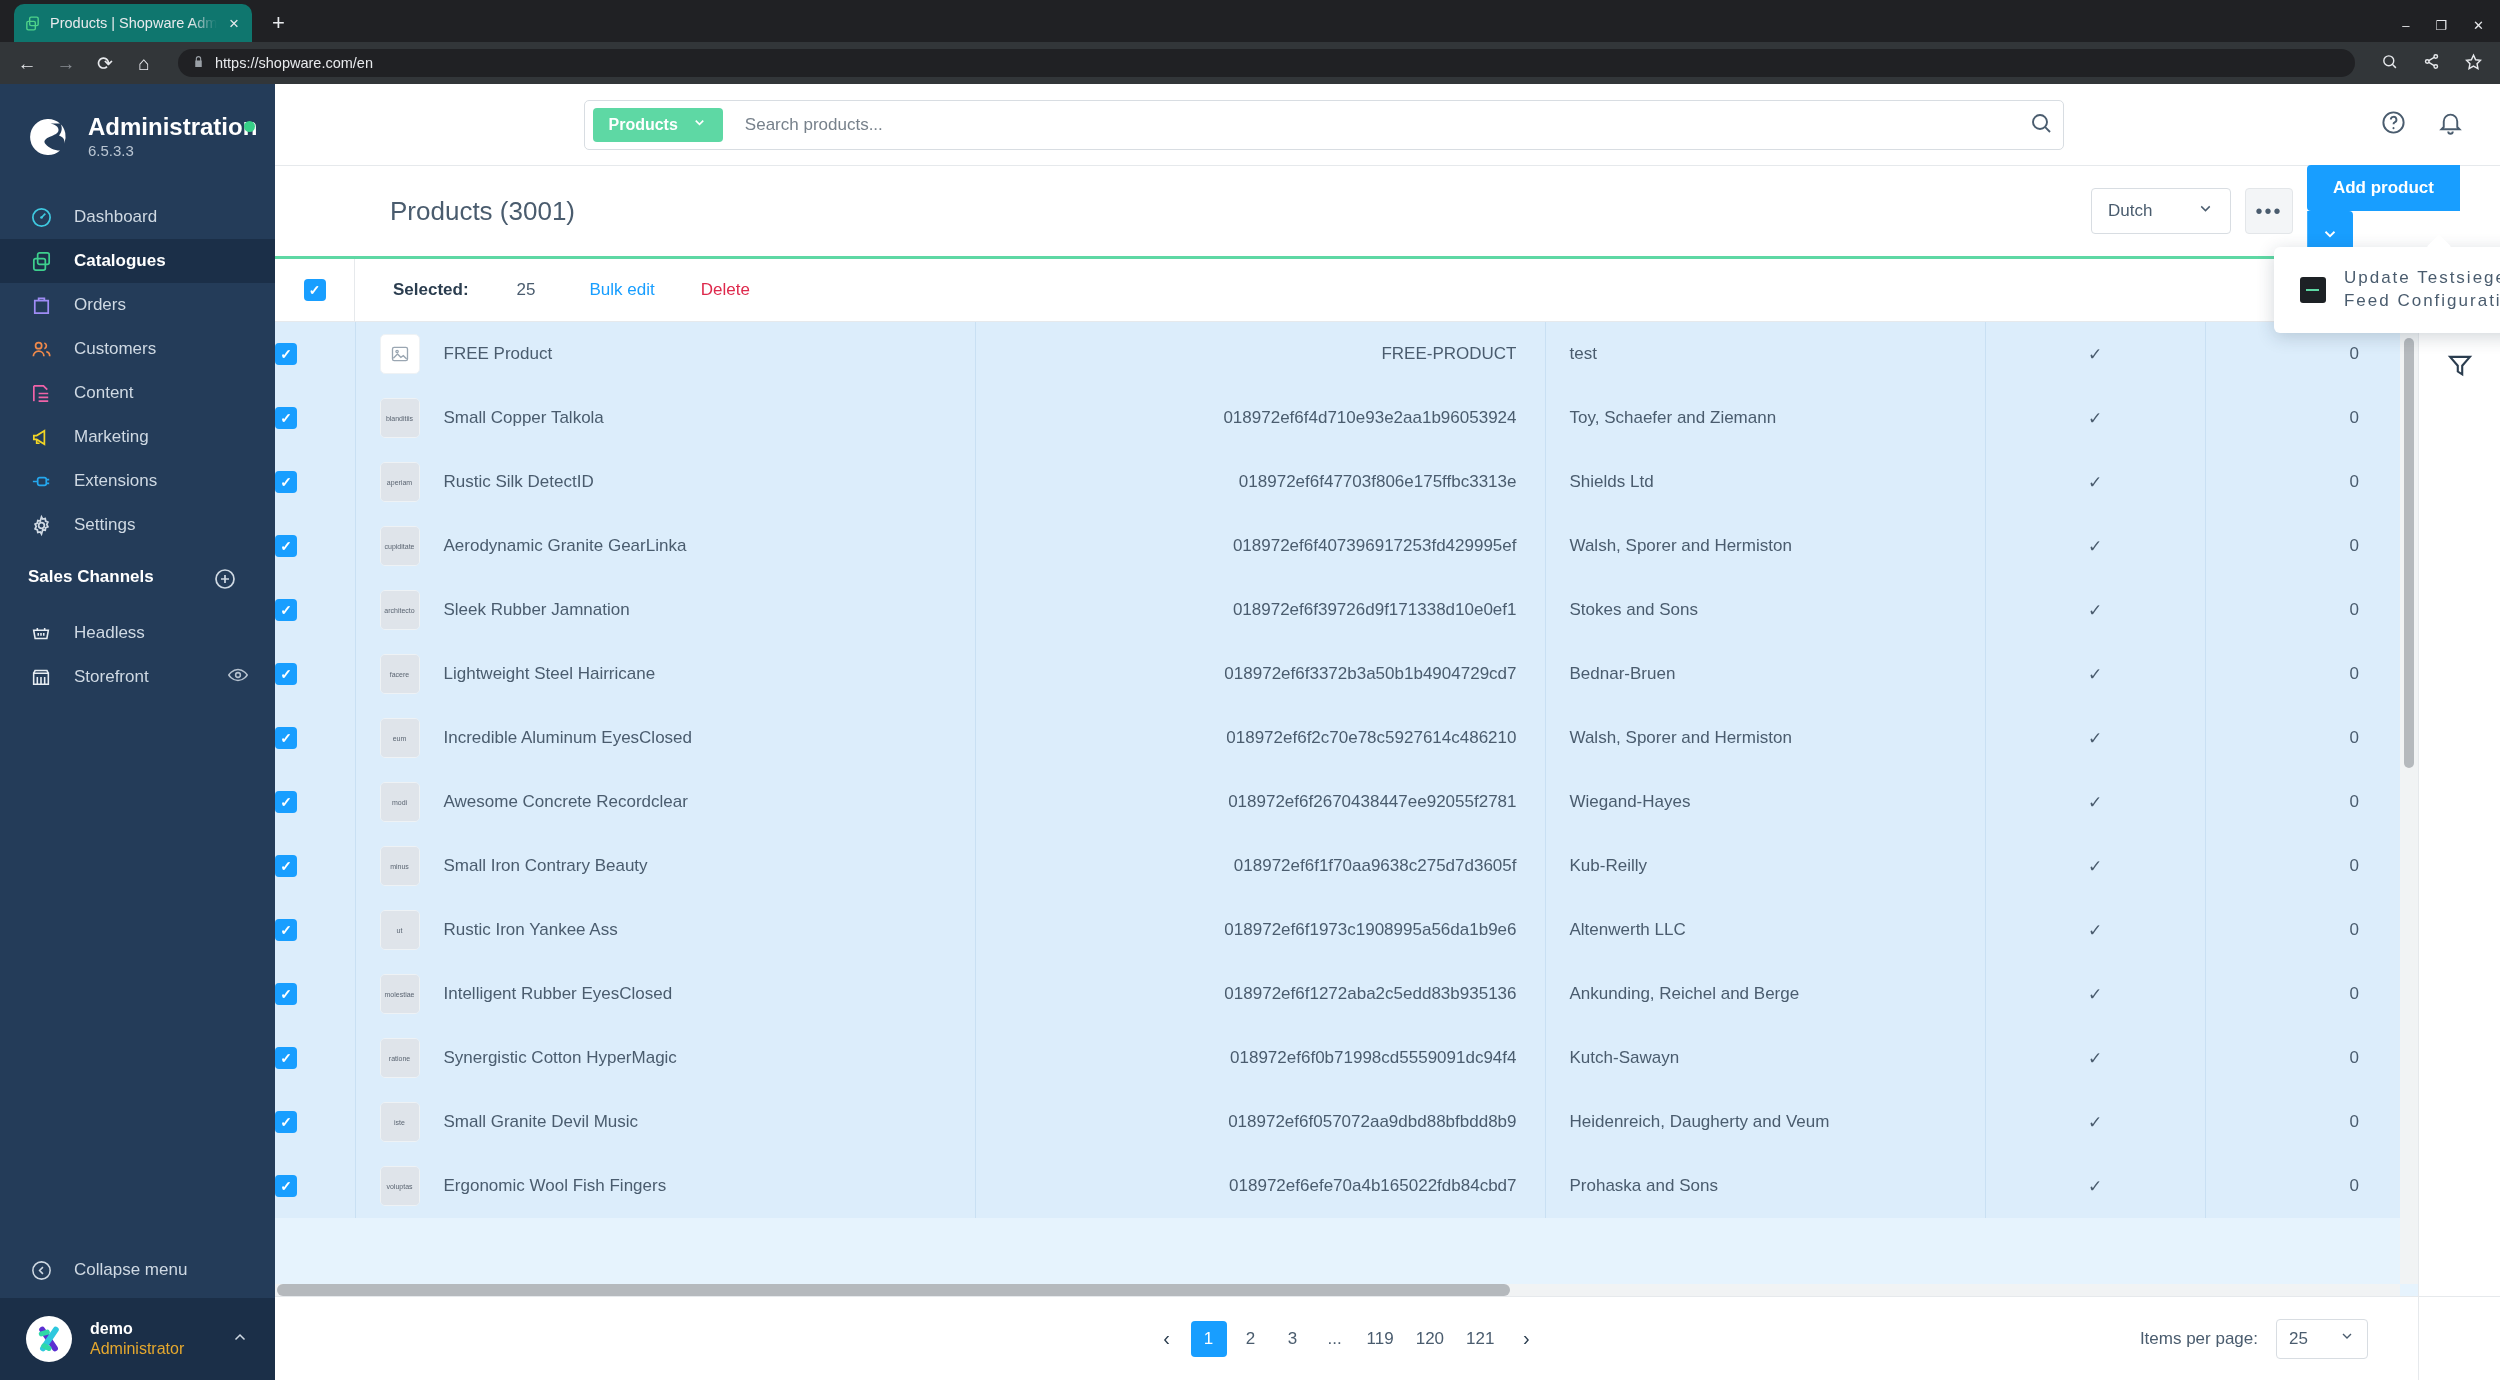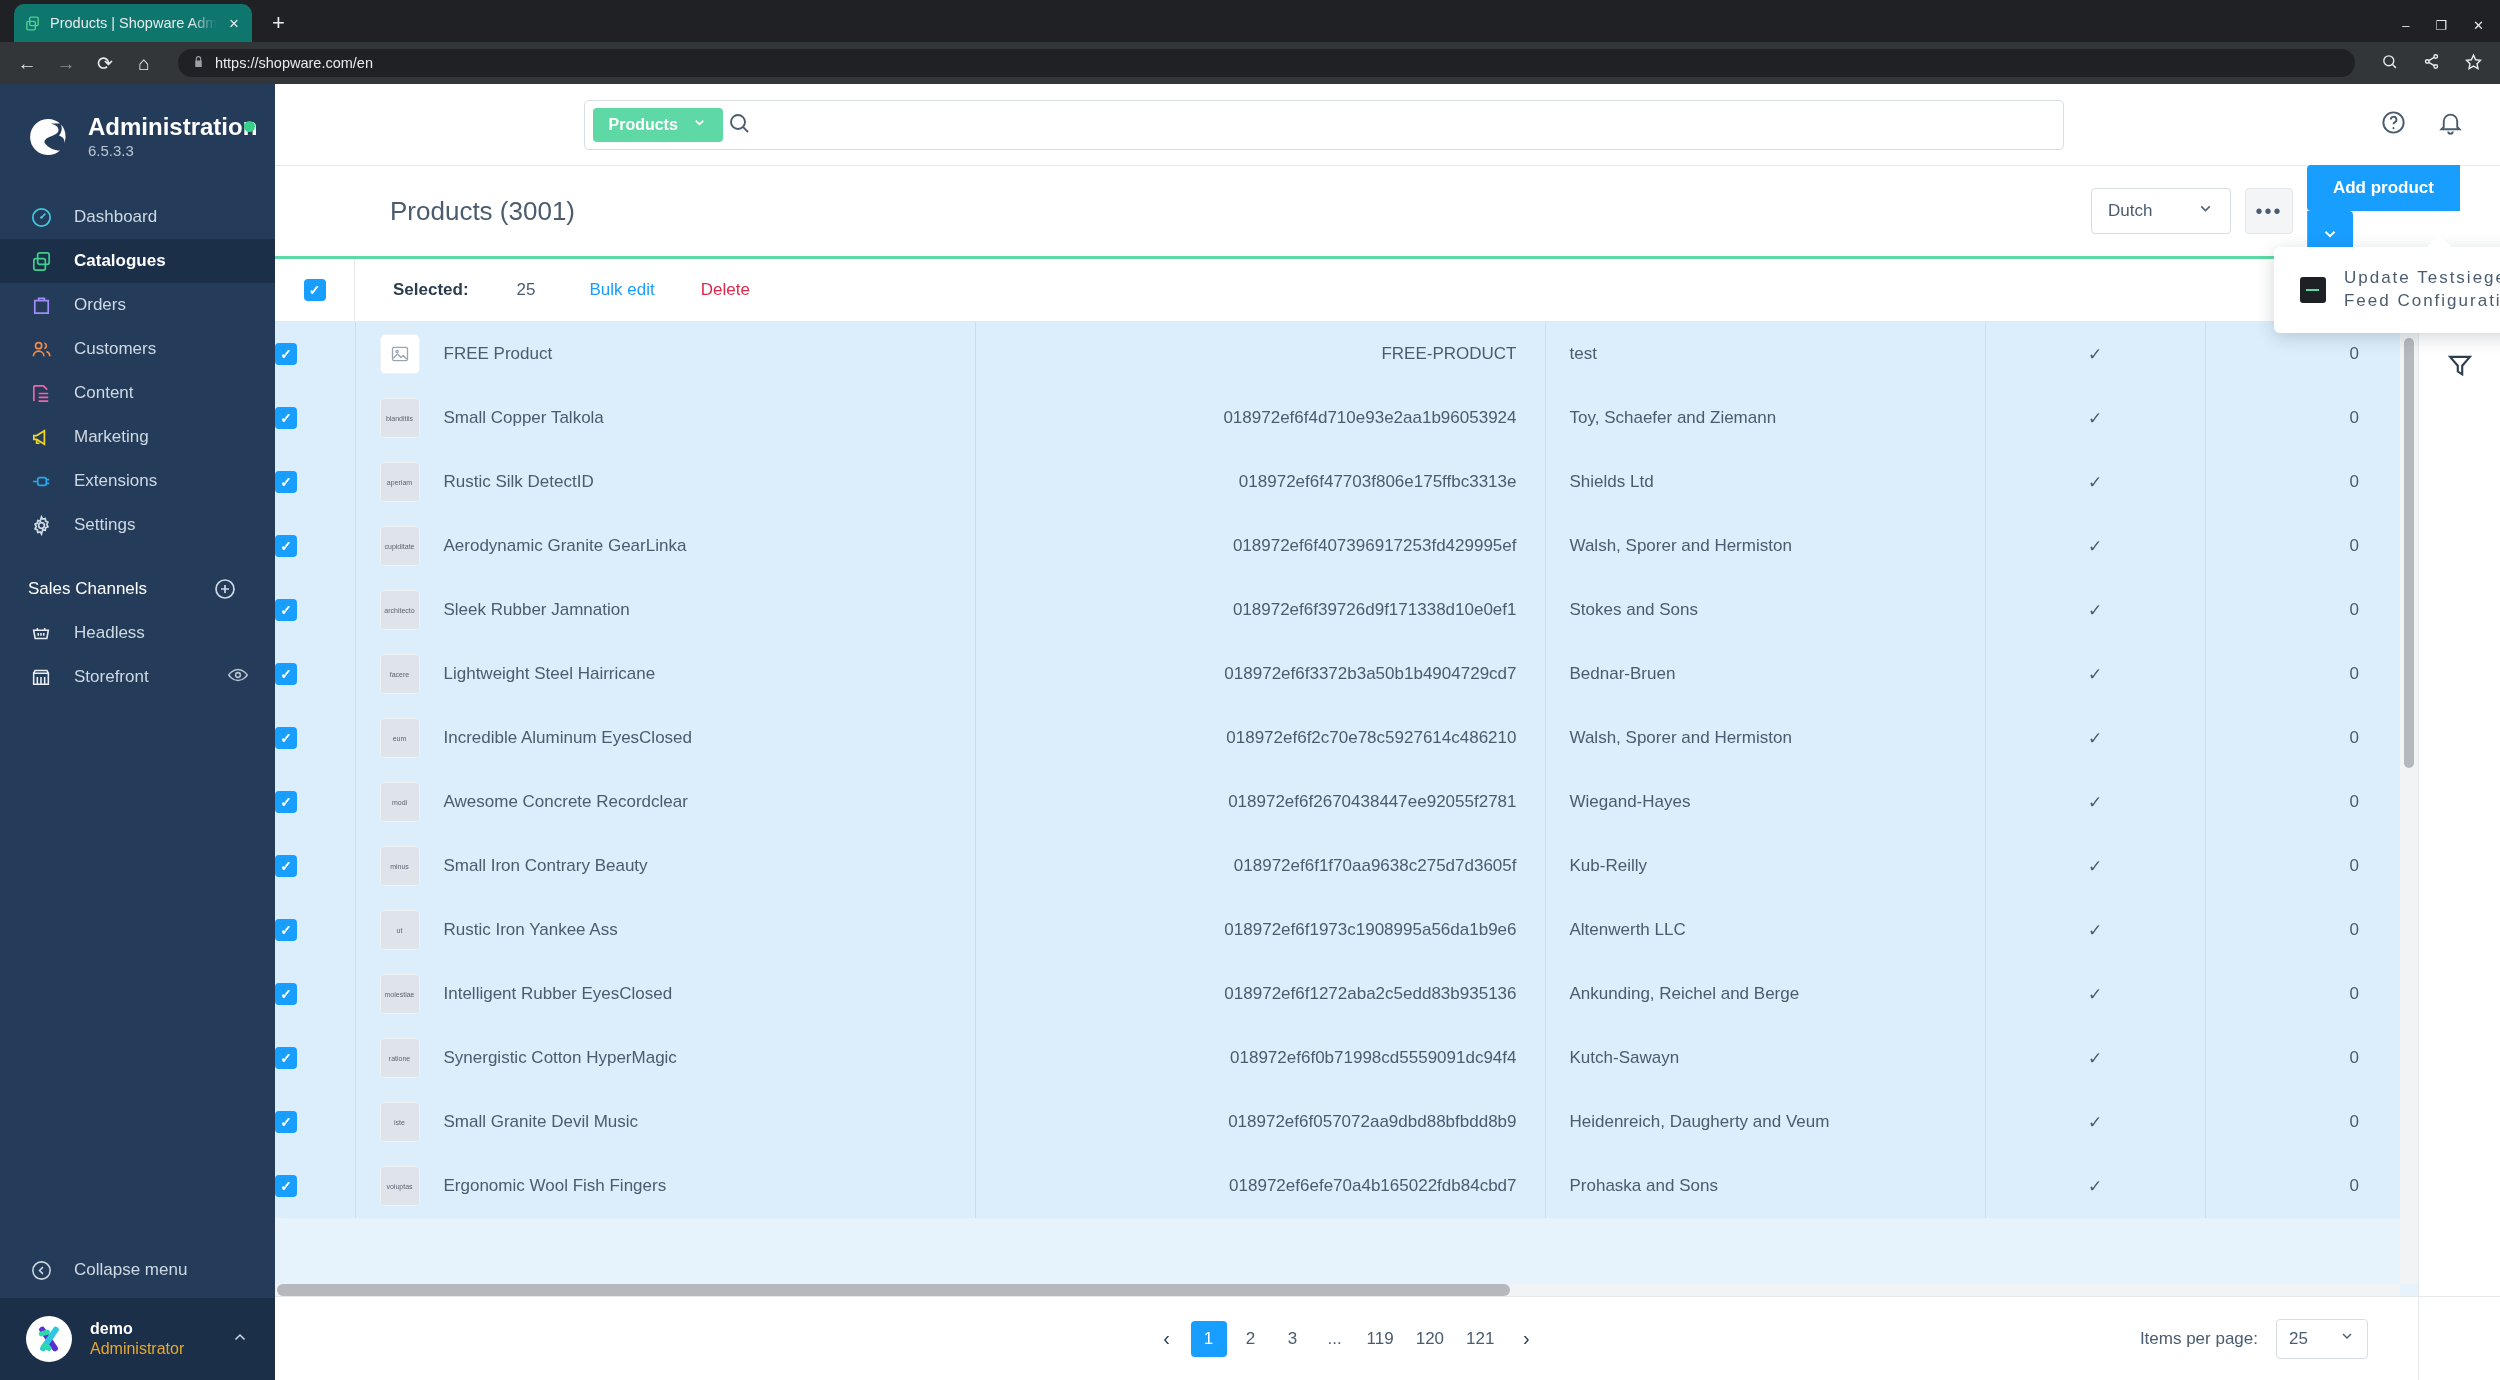--- a/index.html
+++ b/index.html
@@ -65,22 +65,22 @@
   .nav { display: flex; flex-direction: column; }
   .nav-item {
     display: flex; align-items: center; gap: 20px; height: 44px;
     padding-left: 28px; font-size: 17px; color: #cfd9e3; margin-bottom: 0;
   }
   .nav-item + .nav-item { margin-top: 0; }
   .nav-item.active { background: #1b2f48; color: #fff; font-weight: bold; }
   .nav-ico-box { width: 26px; height: 26px; flex: 0 0 26px; display: flex; align-items: center; justify-content: center; }
   .nav-spacer { height: 20px; }
   .nav-group-title {
-    color: #fff; font-weight: normal; font-size: 17px; padding: 0 28px;
-    display: flex; align-items: center; justify-content: space-between; height: 44px;
+    color: #fff; font-weight: bold; font-size: 17px; padding: 0 28px;
+    display: flex; align-items: flex-start; justify-content: space-between; height: 44px;
   }
   .plus-circle { width: 24px; height: 24px; margin-right: 10px; }
   .nav-item .eye { margin-left: auto; margin-right: 26px; opacity: .85; }
   .sidebar-bottom { margin-top: auto; }
   .collapse-row {
     display: flex; align-items: center; gap: 20px; padding-left: 28px; height: 56px;
     font-size: 17px; color: #cfd9e3;
   }
   .user-row {
     background: #1b2f48; display: flex; align-items: center; gap: 18px;
@@ -483,20 +483,21 @@
       <div class="topbar">
         <div class="searchwrap">
           <button class="scope-btn">
             <span>Products</span>
             <span>
               <svg viewBox="0 0 24 24" width="15" height="15" fill="none" stroke="#fff" stroke-width="2.6">
                   <path d="M6 9l6 6 6-6"></path>
                 </svg>
             </span>
           </button>
+          <input class="search-input" placeholder="Search products..." style="">
           <span>
             <svg viewBox="0 0 24 24" width="24" height="24" fill="none" stroke="#4a5c6e" stroke-width="1.9">
                 <circle cx="11" cy="11" r="7"></circle>
                 <line x1="16.2" y1="16.2" x2="21" y2="21"></line>
               </svg>
           </span>
         </div>
         <div class="topbar-icons">
           <span>
             <svg viewBox="0 0 24 24" width="27" height="27" fill="none" stroke="#4a5c6e" stroke-width="1.7">

